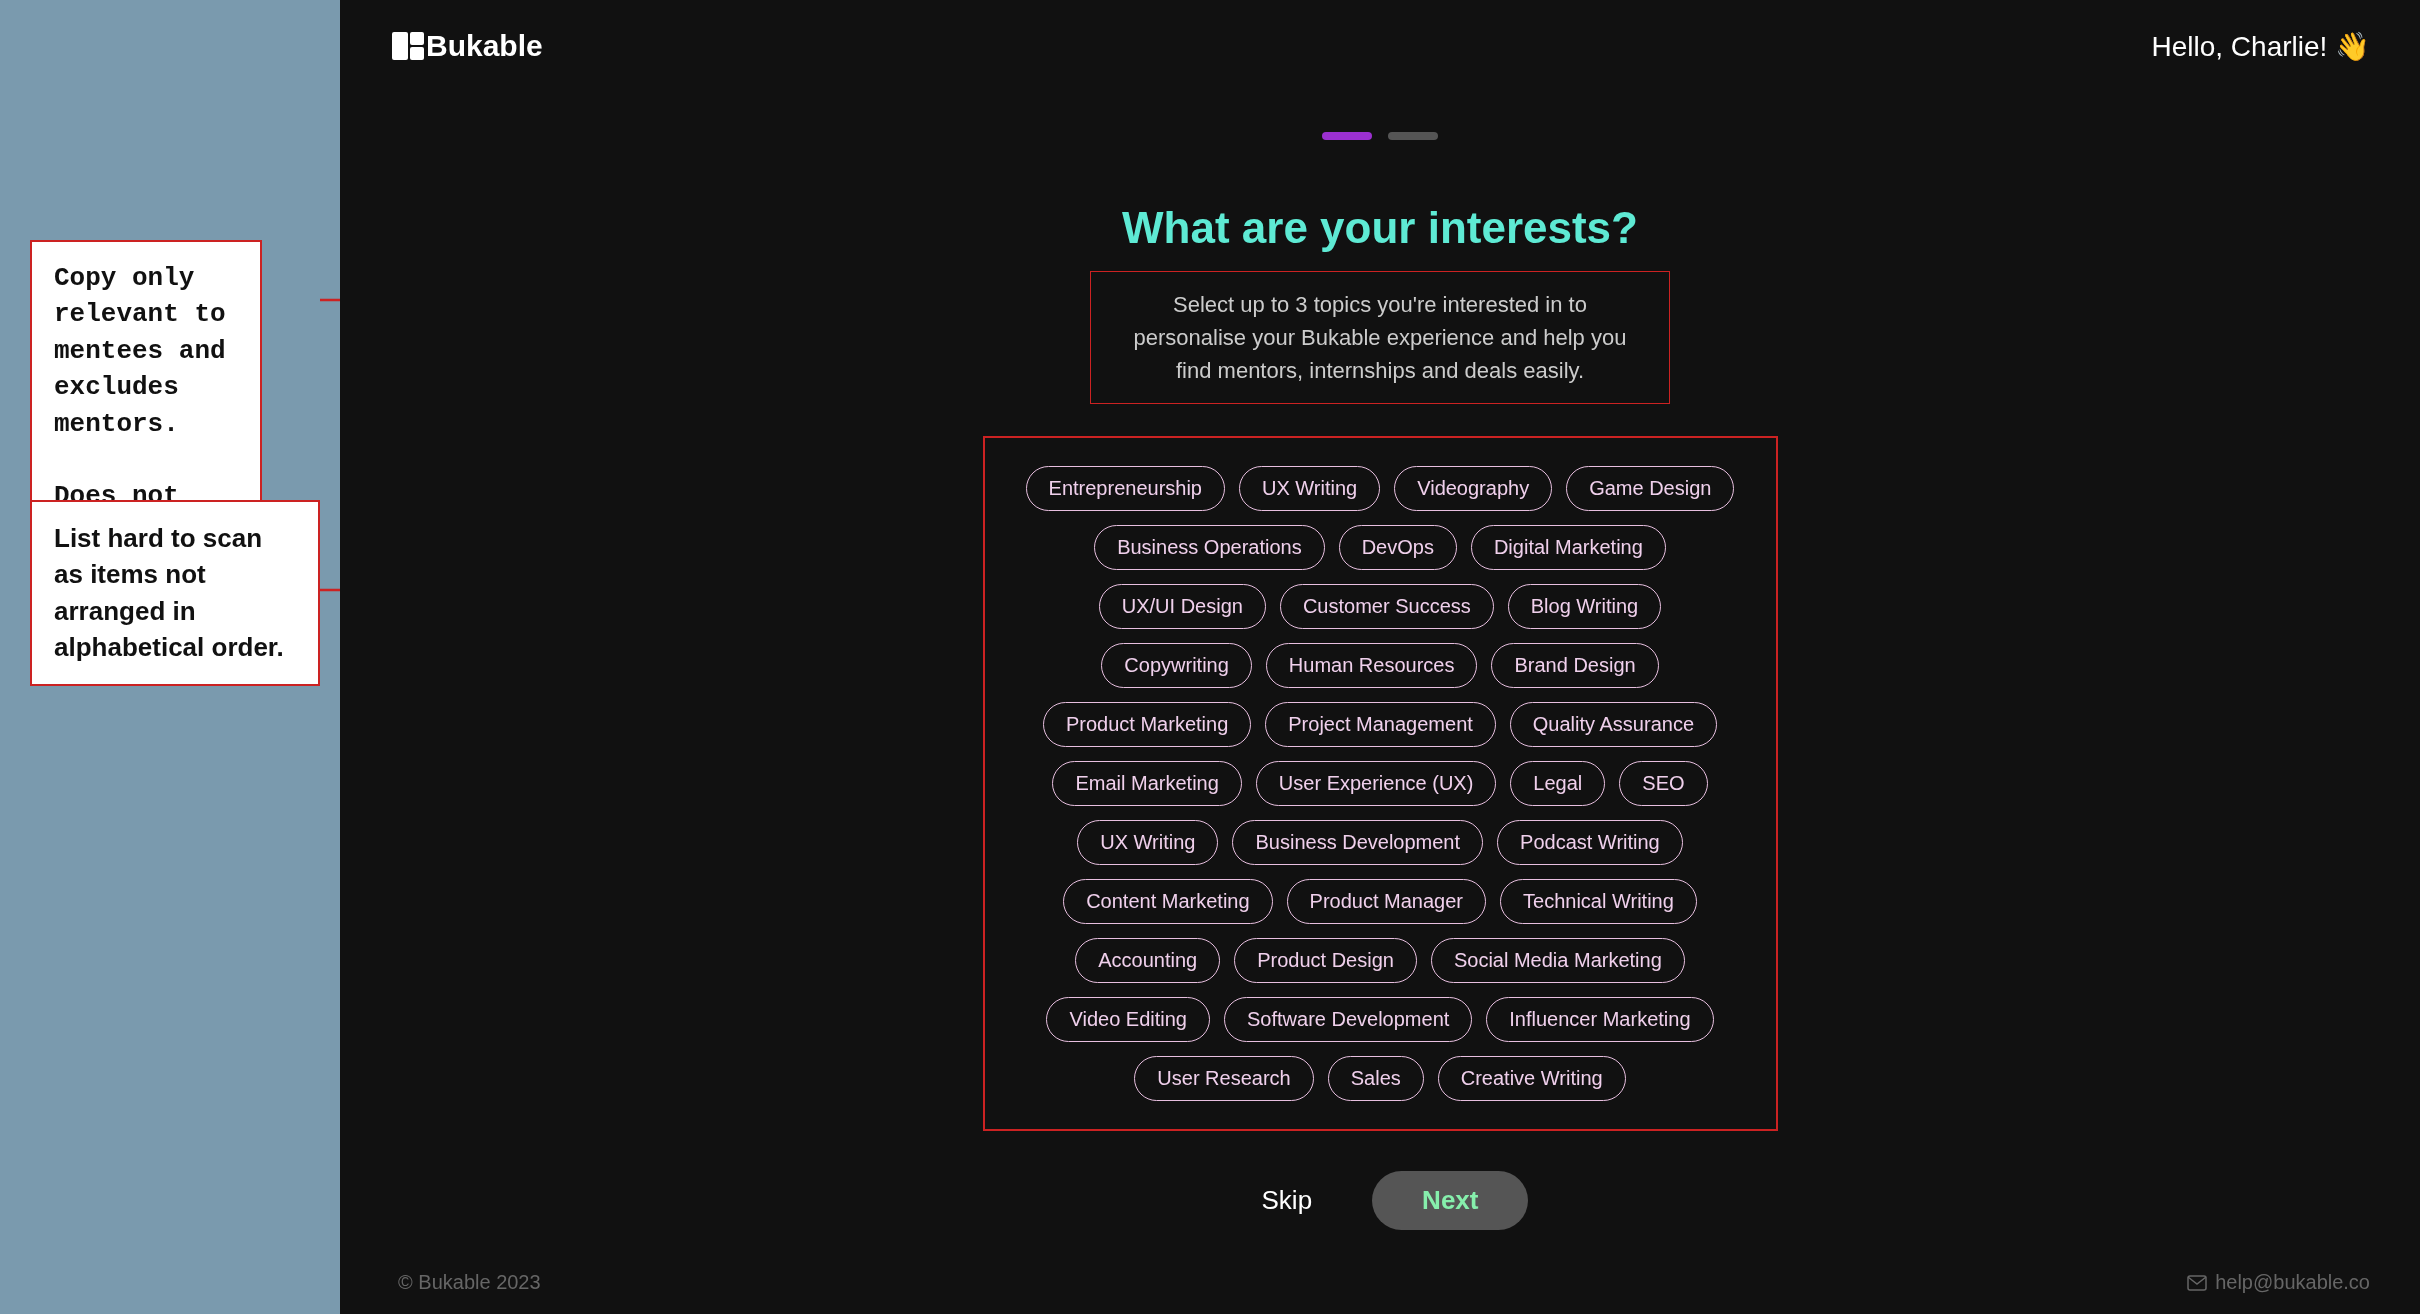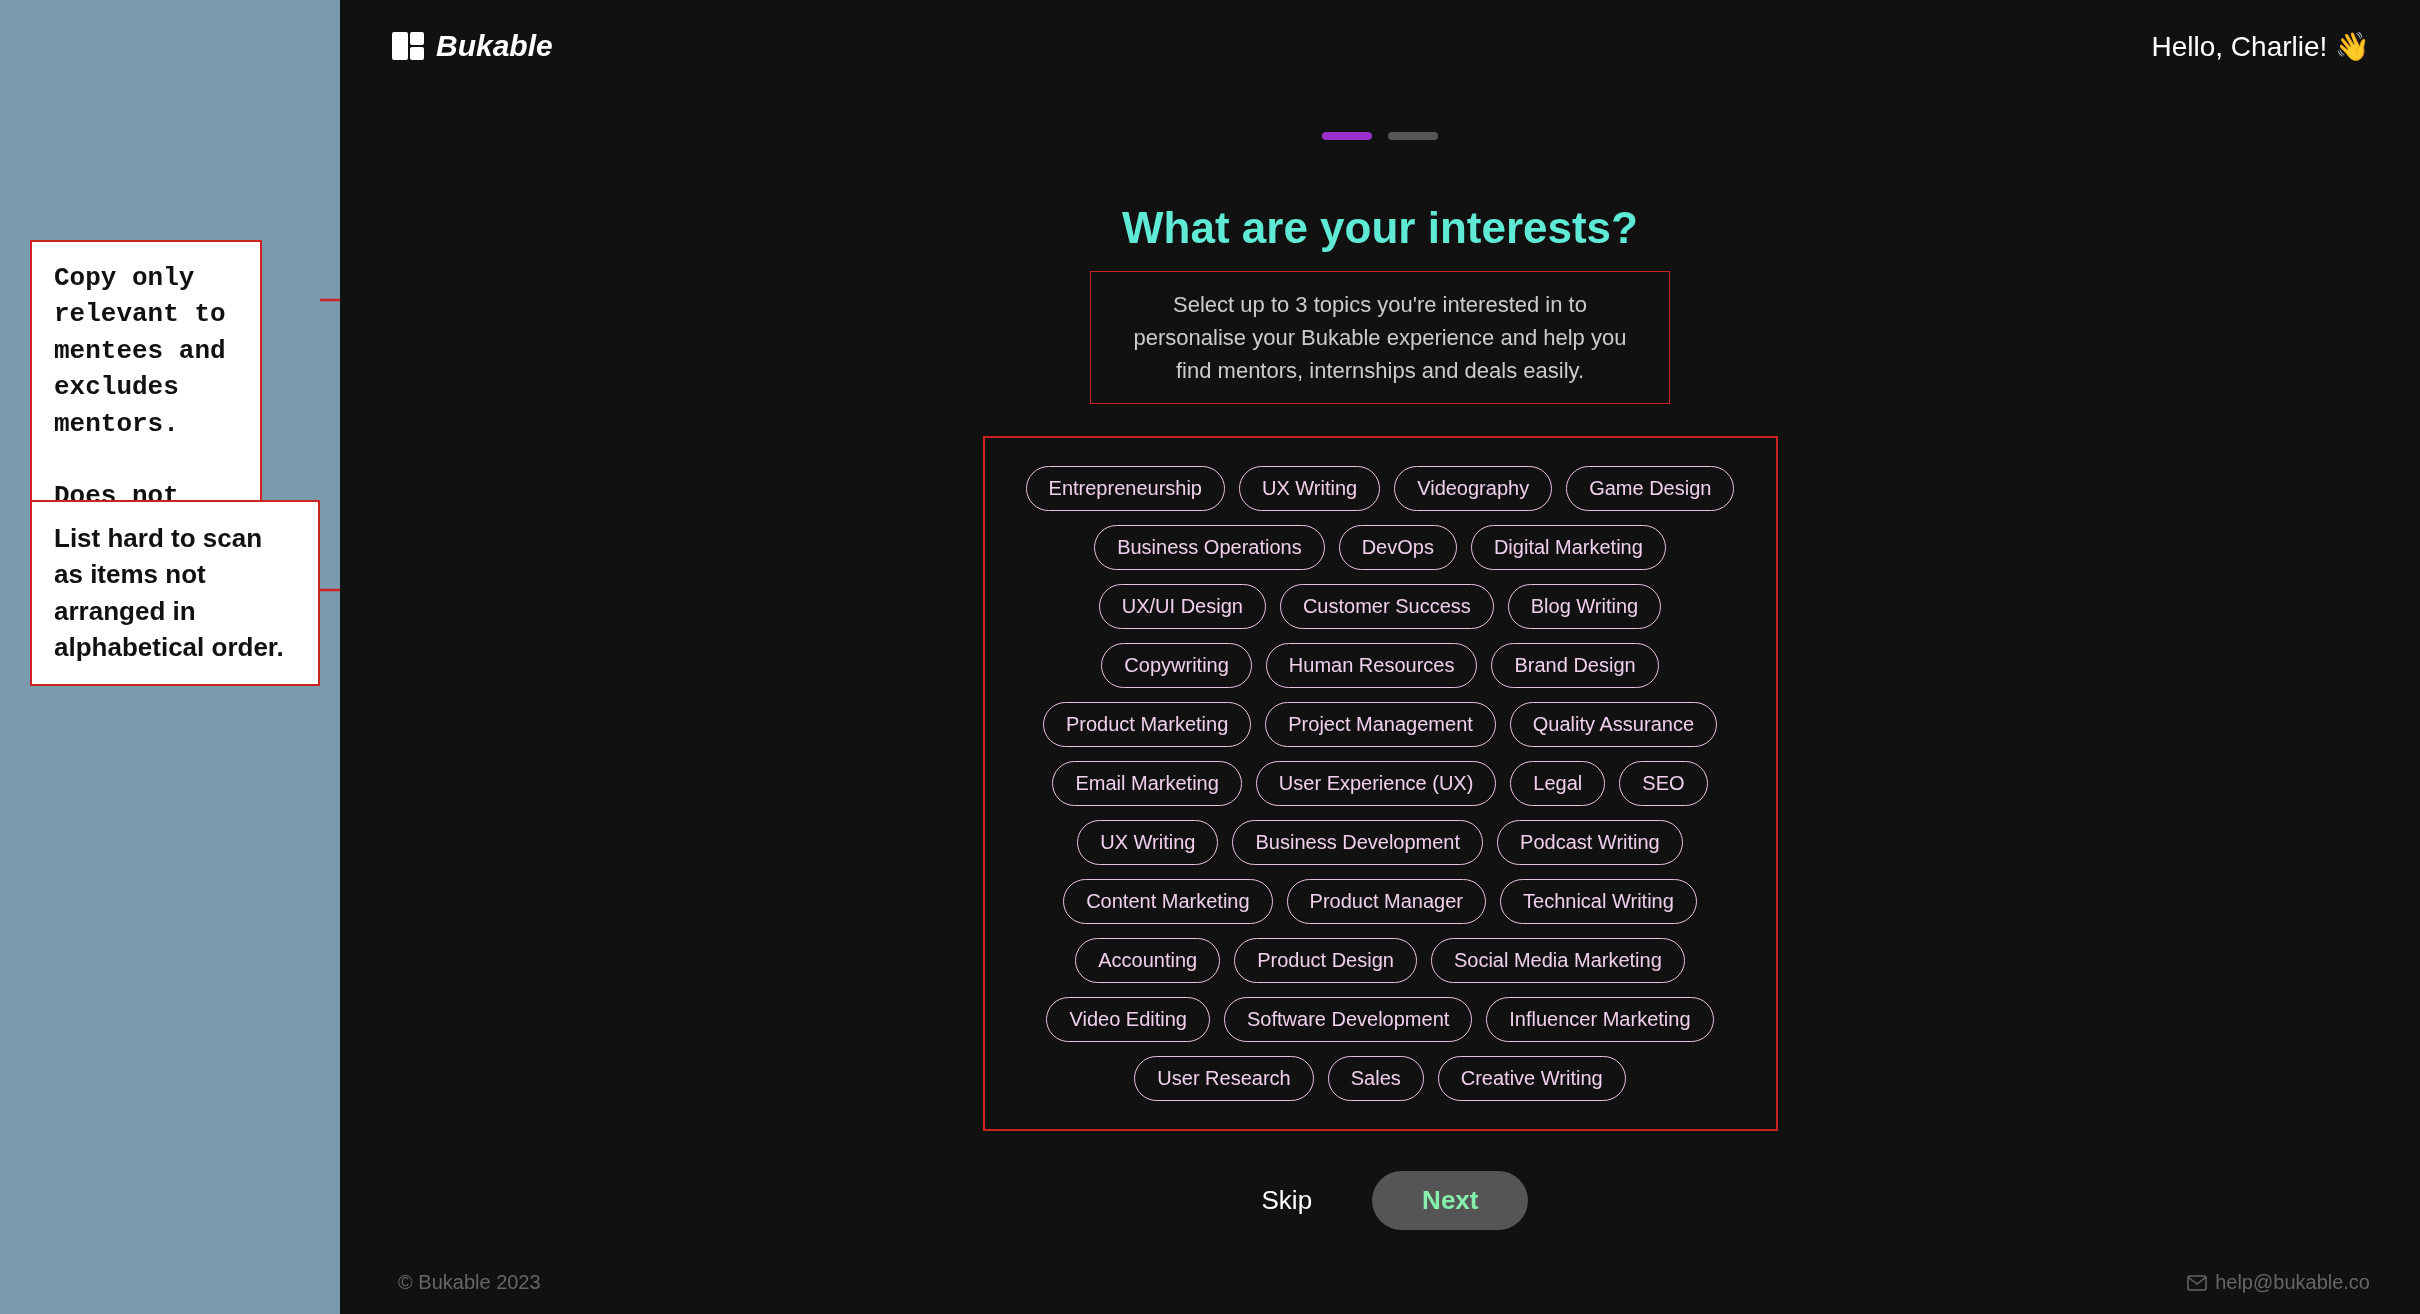--- a/index.html
+++ b/index.html
@@ -60,22 +60,20 @@
     .header {
       display: flex;
       align-items: center;
       justify-content: space-between;
       padding: 28px 50px;
       background: #111;
     }
     .logo-area {
       display: flex;
       align-items: center;
-      gap: 10px;
-      font-style: italic;
     }
     .logo-icon {
       width: 36px;
       height: 36px;
     }
     .logo-text {
       color: #fff;
       font-size: 30px;
       font-weight: 600;
     }

